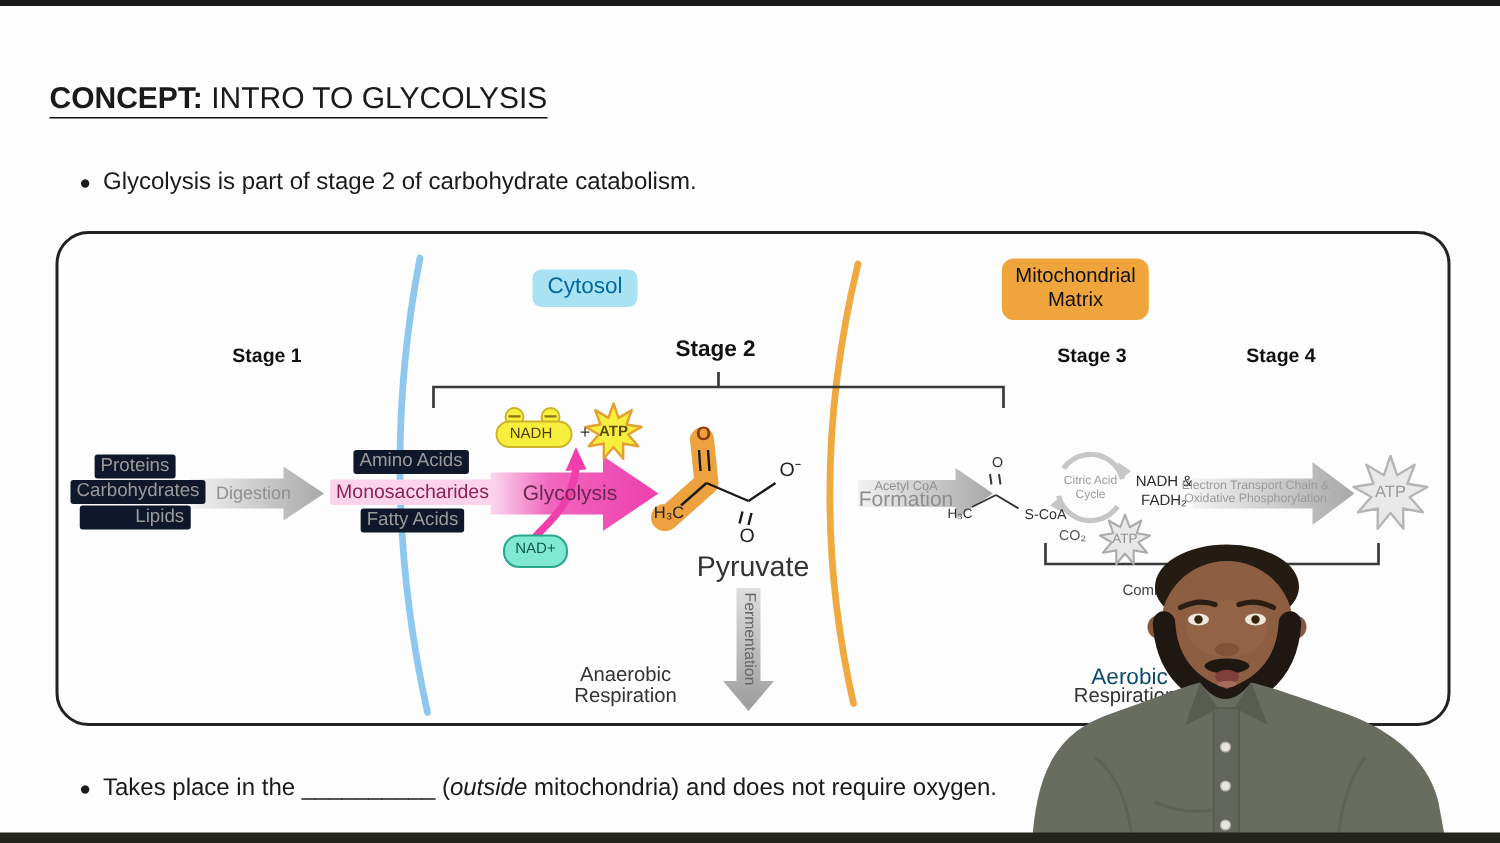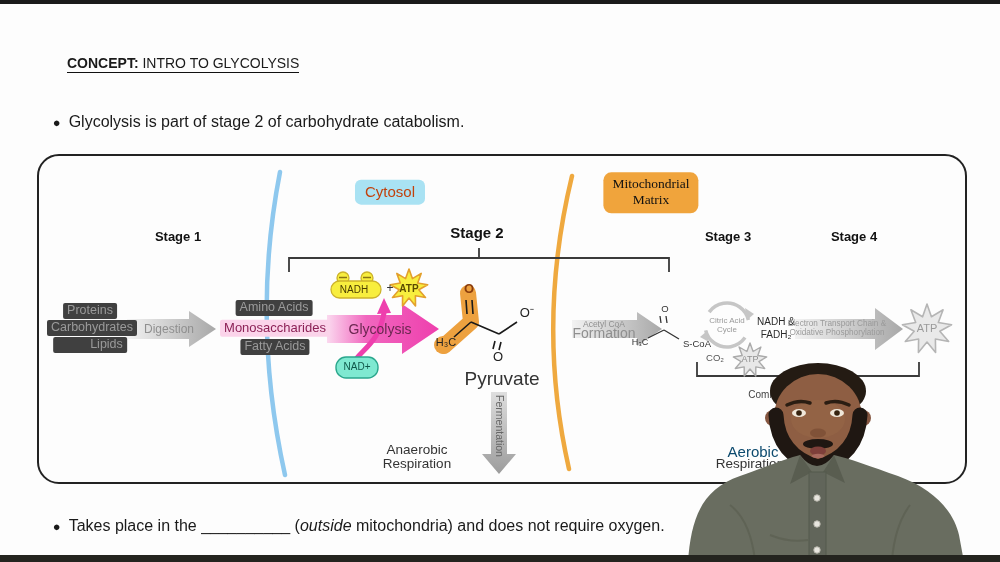--- a/index.html
+++ b/index.html
@@ -1,38 +1,38 @@
 <!DOCTYPE html>
 <html><head>
 <meta charset="utf-8">
 <style>
   html,body{margin:0;padding:0;}
   .screen{position:relative;width:1000px;height:562px;background:#fdfdfd;overflow:hidden;
           font-family:"Liberation Sans",sans-serif;color:#1a1a1a;}
   .topbar{position:absolute;left:0;top:0;width:100%;height:4px;background:#1b1b1b;z-index:30;}
   .botbar{position:absolute;left:0;top:555px;width:100%;height:7px;background:#24241f;z-index:30;}
 
-  .title{position:absolute;left:33px;top:55px;font-size:14px;z-index:3;margin-left:34px;}
+  .title{position:absolute;left:33px;top:55px;font-size:20px;z-index:3;}
   .title .inner{border-bottom:1.6px solid #111;padding-bottom:1px;}
   .title b{font-weight:bold;}
 
   .bullet{position:absolute;font-size:16px;white-space:pre;z-index:3;}
   .bullet .mark{margin-right:8px;font-size:13px;}
   .bullet .sqmark{margin-right:6px;font-size:11px;color:#555;}
   .bullet i{font-style:italic;}
 
   .box{position:absolute;left:37px;top:154px;width:926px;height:326px;border:2px solid #222;
        border-radius:22px;background:transparent;z-index:2;}
   .box svg.layer{position:absolute;left:0;top:0;z-index:1;}
 
   .c{position:absolute;transform:translate(-50%,-50%);white-space:nowrap;line-height:1.05;z-index:2;}
   .rot{transform:translate(-50%,-50%) rotate(90deg);}
-  .chip{background:#404040;color:#9a9a9a;padding:1px 4px 2px;border-radius:2px;font-size:12.5px;}
+  .chip{background:#0f172a;color:#9a9a9a;padding:1px 4px 2px;border-radius:2px;font-size:12.5px;}
   .chip-pink{background:#fbd4ea;color:#8c2156;font-size:13px;}
-  .chip-blue{background:#a9e2f3;color:#c2410c;font-size:15px;padding:4px 10px 5px;border-radius:6px;}
+  .chip-blue{background:#a9e2f3;color:#0369a1;font-size:15px;padding:4px 10px 5px;border-radius:6px;}
   .chip-orange{background:#f0a43c;color:#111;font-size:13.5px;padding:4px 9px 5px;border-radius:8px;text-align:center;line-height:1.2;}
   .stage{font-weight:bold;font-size:13px;color:#111;}
   .stage2{font-size:15px;}
   .graytxt{color:#8f8f8f;}
   .person{position:absolute;left:660px;top:355px;z-index:10;}
 </style>
 </head>
 <body>
 
 <div class="screen">
@@ -111,21 +111,21 @@
       </g>
 
       <g>
         <circle cx="688" cy="169" r="22" fill="none" stroke="#c6c6c6" stroke-width="3.5" stroke-dasharray="50 19" transform="rotate(35 688 169)"></circle>
         <polygon points="661,181 670,186 668,175" fill="#c6c6c6"></polygon>
         <polygon points="715,158 706,152 708,164" fill="#c6c6c6"></polygon>
       </g>
     </svg>
 
     <div class="c chip-blue" style="left:351px;top:36px;">Cytosol</div>
-    <div class="c chip-orange" style="left:612px;top:37px;font-family:Liberation Serif, serif;">
+    <div class="c chip-orange" style="left:678px;top:37px;">
       <div>Mitochondrial</div>
       <div>Matrix</div>
     </div>
 
     <div class="c stage" style="left:139px;top:81px;">Stage 1</div>
     <div class="c stage stage2" style="left:438px;top:77px;">Stage 2</div>
     <div class="c stage" style="left:689px;top:81px;">Stage 3</div>
     <div class="c stage" style="left:815px;top:81px;">Stage 4</div>
 
     <div class="c chip" style="left:51px;top:155px;">Proteins</div>

